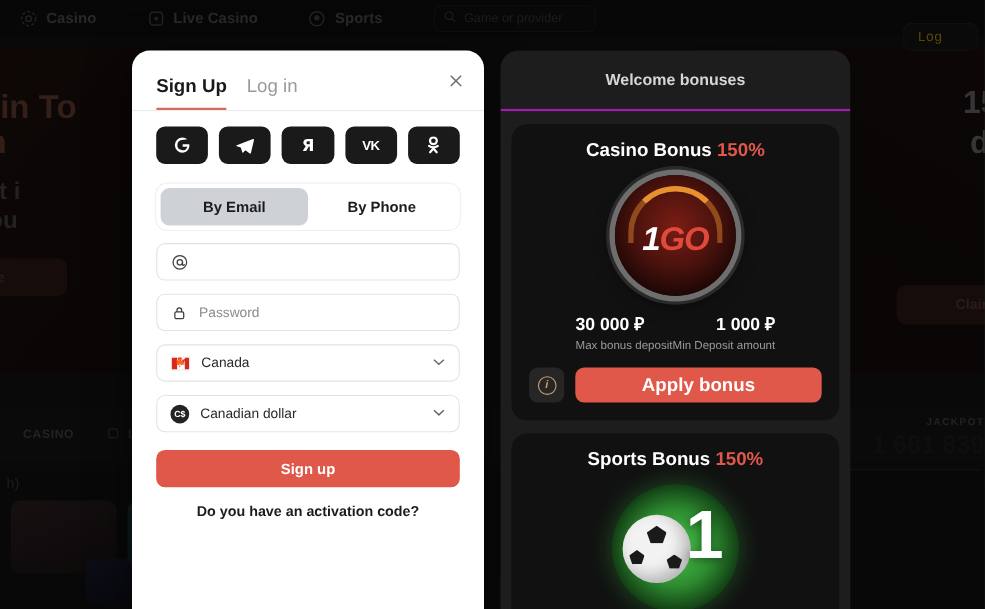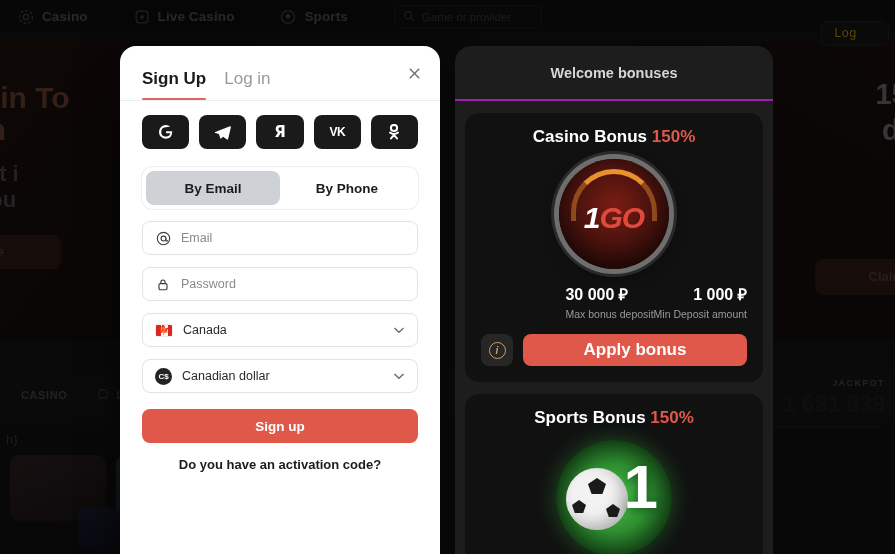--- a/index.html
+++ b/index.html
@@ -69,21 +69,21 @@
     background: #3a211c; display: flex; align-items: center; justify-content: center;
     color: #6e4a43; font-size: 13px; font-weight: 600;
   }
 
   
   .cat-strip {
     position: absolute; left: 0; right: 0; top: 372px; height: 46px;
     background: #1c1c1c; display: flex; align-items: center; padding-left: 14px; gap: 30px;
   }
   .cat-item { display: flex; align-items: center; gap: 7px; color: #5a5a5a; font-size: 11px; font-weight: 700; letter-spacing: .6px; }
-  .jackpot-wrap { position: absolute; right: 10px; top: 378px; text-align: right; }
+  .jackpot-wrap { position: absolute; right: 0; top: 378px; text-align: right; }
   .jackpot-label { color: #5a5a5a; font-size: 9px; font-weight: 700; letter-spacing: 1.4px; }
   .jackpot-amount { color: #262626; font-size: 23px; font-weight: 700; margin-top: 3px; }
   .jackpot-btn {
     margin-top: 8px; margin-left: auto; width: 140px; height: 31px; border-radius: 8px;
     background: #35201c; display: flex; align-items: center; justify-content: center;
     color: #6b4a43; font-size: 12.5px; font-weight: 600;
   }
 
   .games-row { position: absolute; left: 0; right: 0; top: 428px; height: 126px; background: #171717; }
   .games-note { color: #4b4b4b; font-size: 13px; padding: 4px 0 0 6px; }
@@ -223,21 +223,21 @@
     position: absolute; background: #1a1a1a;
   }
   .soccer .p1 { width: 18px; height: 16px; left: 22px; top: 10px; clip-path: polygon(50% 0,100% 38%,80% 100%,20% 100%,0 38%); }
   .soccer .p2 { width: 14px; height: 13px; left: 6px; top: 32px; clip-path: polygon(50% 0,100% 38%,80% 100%,20% 100%,0 38%); }
   .soccer .p3 { width: 14px; height: 13px; left: 40px; top: 36px; clip-path: polygon(50% 0,100% 38%,80% 100%,20% 100%,0 38%); }
   .ball-one {
     position: absolute; right: 14px; top: 16px; font-size: 62px; font-weight: 900;
     color: #fff; line-height: 1; z-index: 3; text-shadow: 0 2px 8px rgba(0,0,0,.4);
   }
 
-  .amounts { display: flex; justify-content: flex-end; margin-top: 14px; }
+  .amounts { display: flex; justify-content: center; margin-top: 14px; }
   .amt-col.right { text-align: right; }
   .amt-val { color: #fff; font-size: 16px; font-weight: 800; }
   .amt-label { color: #9a9a9a; font-size: 10.5px; margin-top: 3px; }
 
   .apply-row { display: flex; gap: 10px; margin-top: 14px; align-items: center; }
   .info-btn {
     width: 32px; height: 32px; border-radius: 8px; background: #262626; flex: none;
     display: flex; align-items: center; justify-content: center;
     color: #c9a06a; font-size: 13px; font-weight: 700; cursor: pointer;
   }
@@ -405,21 +405,20 @@
       </div>
 
       <div class="field">
         <span class="field-ico">
           <svg width="15" height="15" viewBox="0 0 16 16" fill="none" stroke="#3d3d3d" stroke-width="1.2">
             <circle cx="8" cy="8" r="6.6"></circle>
               <circle cx="8" cy="8" r="2.6"></circle>
               <path d="M10.6 8v2.2c0 1 1.6 1 1.9-.4"></path>
           </svg>
         </span>
-        <span class="field-text">Email</span>
       </div>
 
       <div class="field">
         <span class="field-ico">
           <svg width="14" height="15" viewBox="0 0 16 16" fill="none" stroke="#3d3d3d" stroke-width="1.3">
             <rect x="3.4" y="7" width="9.2" height="7" rx="1.6"></rect>
               <path d="M5.6 7V5.2a2.4 2.4 0 0 1 4.8 0V7"></path>
           </svg>
         </span>
         <span class="field-text">Password</span>

